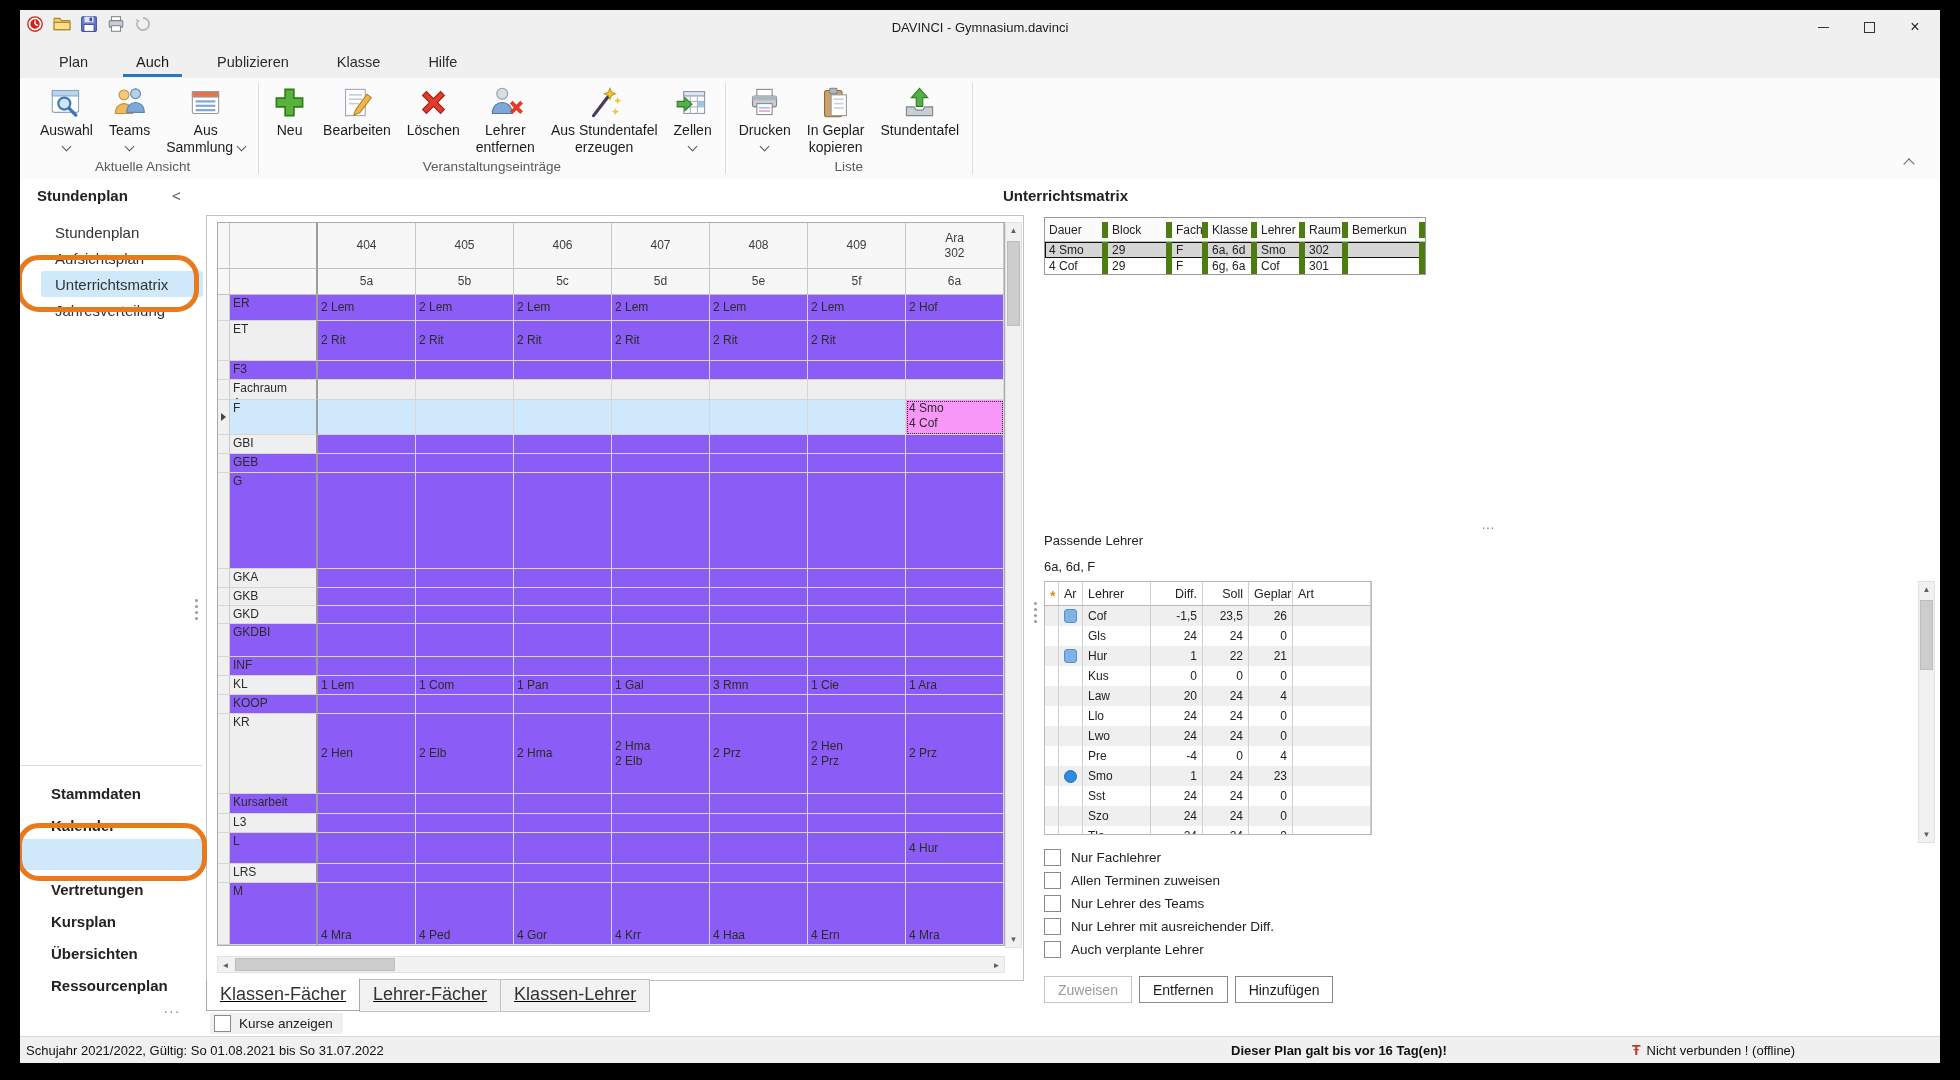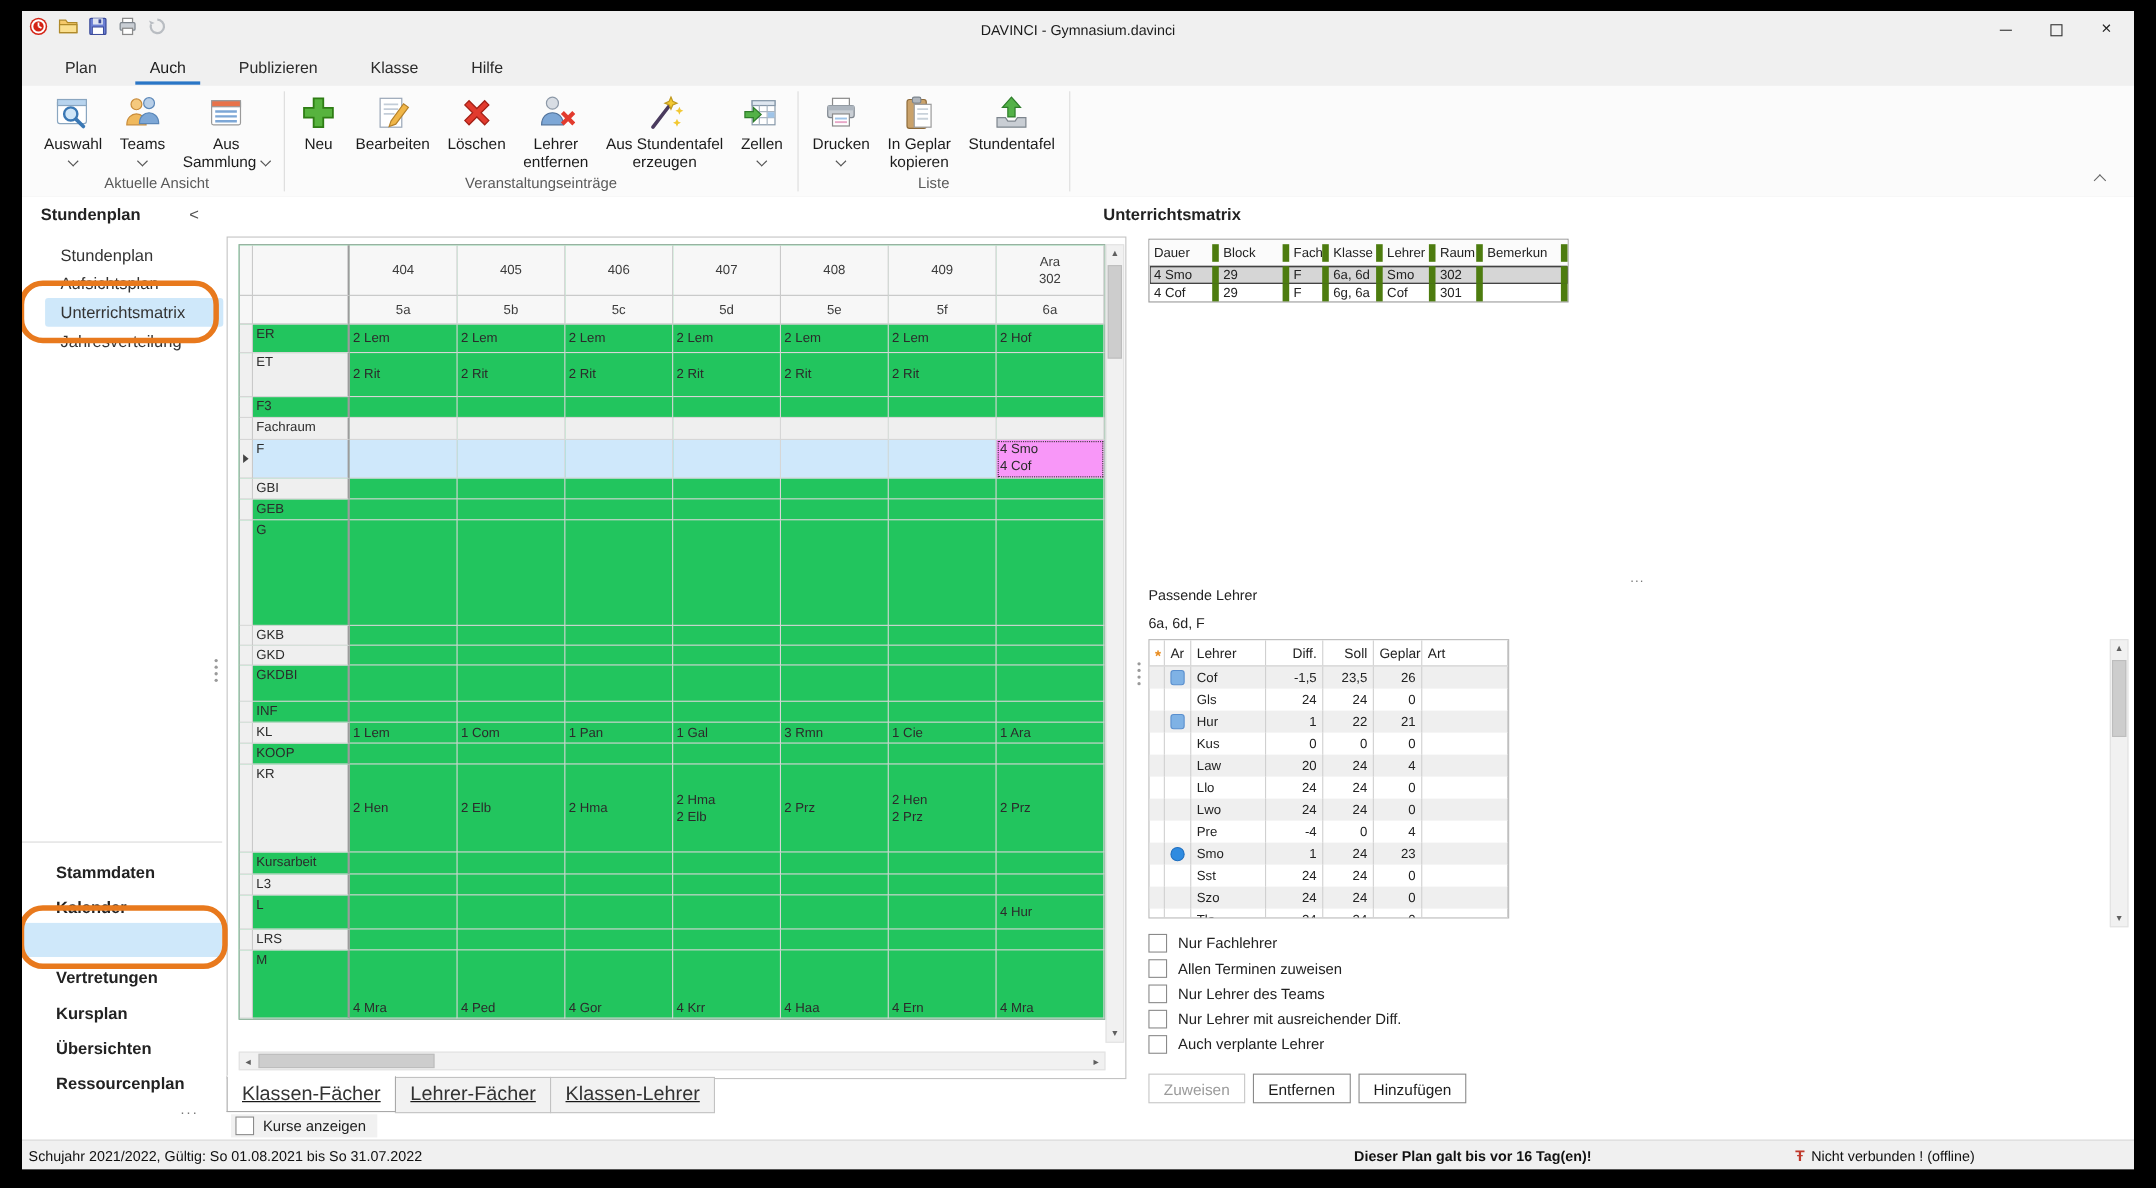--- a/index.html
+++ b/index.html
@@ -56,21 +56,21 @@
   #sb-bottom{position:absolute;left:31px;top:598px;width:150px;}
   .sb-bitem{height:32px;display:flex;align-items:center;font-size:15px;font-weight:bold;color:#222;}
   #sb-blue{position:absolute;left:0;top:660px;width:182px;height:31px;background:#cfe8fa;}
   #sb-dots{position:absolute;left:144px;top:822px;color:#777;font-size:13px;letter-spacing:2px;}
 
   
   .annotation{position:absolute;border:5px solid #e8791d;border-radius:22px;pointer-events:none;z-index:60;}
 
   
   #matrix-panel{position:absolute;left:186px;top:36px;width:816px;height:764px;background:#fff;border:1px solid #c3c3c3;}
-  #matrix-grid{position:absolute;left:10px;top:6px;border:1px solid #ababab;font-size:12px;color:#2b2b2b;background:#22c55e;}
+  #matrix-grid{position:absolute;left:10px;top:6px;border:1px solid #ababab;font-size:12px;color:#2b2b2b;background:#8b5cf6;}
   .mrow{display:flex;}
   .mcell{box-sizing:border-box;border-right:1px solid #d6d6d6;border-bottom:1px solid #d6d6d6;
     padding:1px 3px;overflow:hidden;white-space:pre-line;line-height:1.25;}
   .mcell.ind{width:12px;background:#f0f0f0;border-right:1px solid #c9c9c9;padding:0;display:flex;align-items:center;justify-content:center;}
   .mcell.lbl{width:88px;border-right:2px solid #9c9c9c;}
   .mcell.dat{width:98px;display:flex;align-items:center;}
   .mcell.hdr{background:#f7f7f7;border-right:1px solid #c9c9c9;border-bottom:1px solid #c0c0c0;
     display:flex;align-items:center;justify-content:center;text-align:center;color:#3c3c3c;}
   .shade{background:#efefef;}
   .rowsel{background:#cfe8fb;}
@@ -485,20 +485,31 @@
             <div class="mcell lbl" style="height: 96px;">G</div>
             <div class="mcell dat" style="height: 96px;"></div>
             <div class="mcell dat" style="height: 96px;"></div>
             <div class="mcell dat" style="height: 96px;"></div>
             <div class="mcell dat" style="height: 96px;"></div>
             <div class="mcell dat" style="height: 96px;"></div>
             <div class="mcell dat" style="height: 96px;"></div>
             <div class="mcell dat" style="height: 96px;"></div>
           </div>
           <div class="mrow">
+            <div class="mcell ind" style="height: 19px;"></div>
+            <div class="mcell lbl shade" style="height: 19px;">GKA</div>
+            <div class="mcell dat" style="height: 19px;"></div>
+            <div class="mcell dat" style="height: 19px;"></div>
+            <div class="mcell dat" style="height: 19px;"></div>
+            <div class="mcell dat" style="height: 19px;"></div>
+            <div class="mcell dat" style="height: 19px;"></div>
+            <div class="mcell dat" style="height: 19px;"></div>
+            <div class="mcell dat" style="height: 19px;"></div>
+          </div>
+          <div class="mrow">
             <div class="mcell ind" style="height: 18px;"></div>
             <div class="mcell lbl shade" style="height: 18px;">GKB</div>
             <div class="mcell dat" style="height: 18px;"></div>
             <div class="mcell dat" style="height: 18px;"></div>
             <div class="mcell dat" style="height: 18px;"></div>
             <div class="mcell dat" style="height: 18px;"></div>
             <div class="mcell dat" style="height: 18px;"></div>
             <div class="mcell dat" style="height: 18px;"></div>
             <div class="mcell dat" style="height: 18px;"></div>
           </div>

